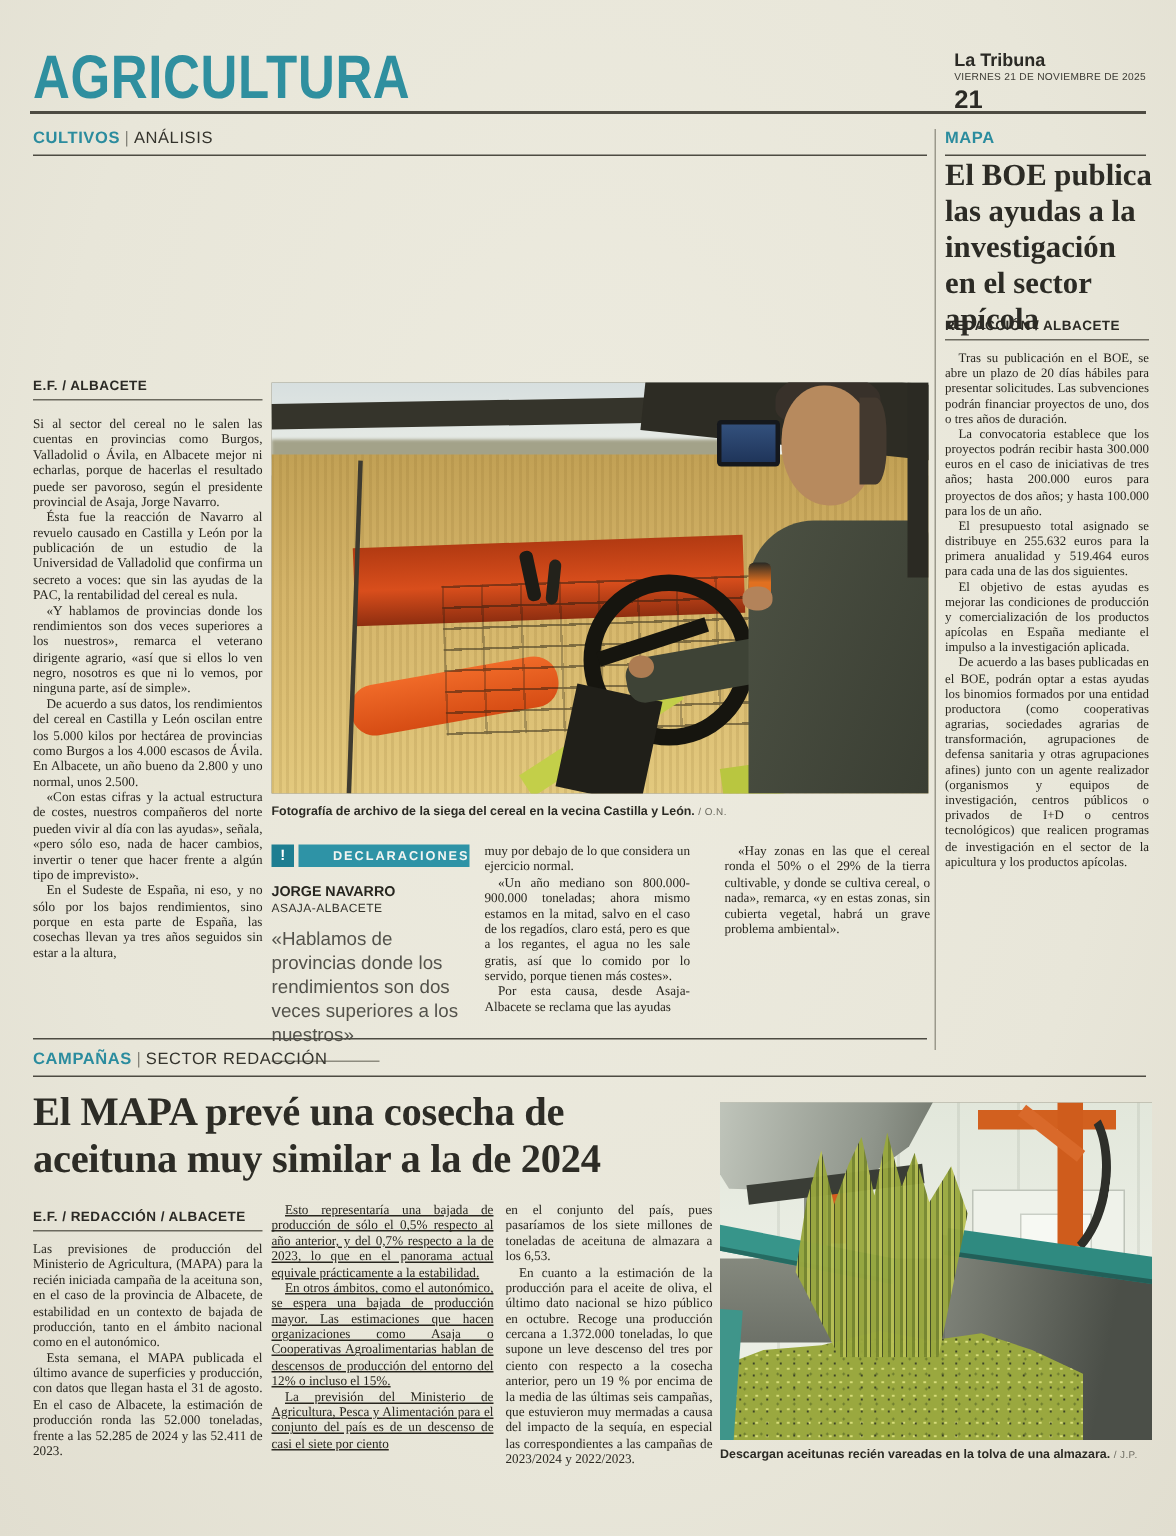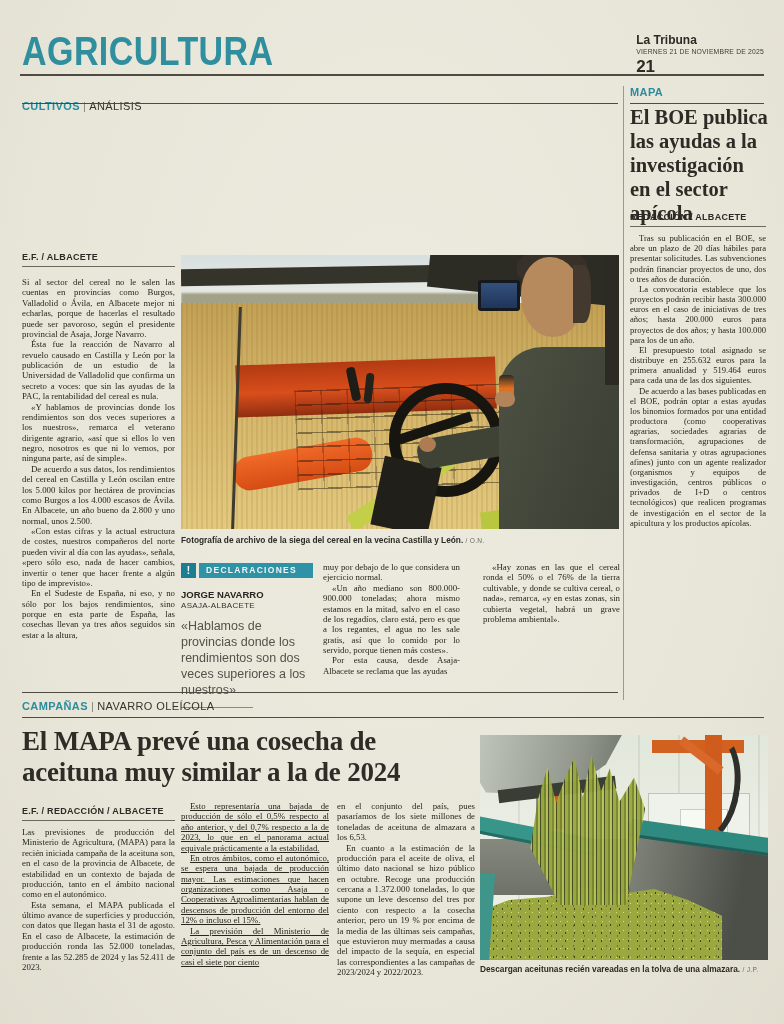--- a/index.html
+++ b/index.html
@@ -29,21 +29,21 @@
   .byline{font-size:9px;font-weight:bold;letter-spacing:.3px;color:#2b2a25;}
   .bodycol{font-size:8.8px;line-height:1.18;text-align:justify;color:#28261f;
     hyphens:auto;-webkit-hyphens:auto;}
   .para{margin:0;text-indent:9px;}
 
   
   .decl-head{display:flex;align-items:stretch;height:15px;}
   .decl-icon{width:15px;height:15px;background:#1e7e91;margin-right:3px;
     color:#fff;font-size:10px;font-weight:bold;text-align:center;line-height:15px;}
   .decl-bar{flex:1;background:#2e93a6;color:#f2f5f2;font-size:8.5px;font-weight:bold;
-    letter-spacing:1.3px;line-height:15px;padding-left:7px;}
+    letter-spacing:1.3px;line-height:15px;padding-left:23px;}
   .decl-name{margin-top:11px;font-size:9.5px;font-weight:bold;color:#26251f;}
   .decl-role{font-size:8px;letter-spacing:.3px;color:#34332c;margin-top:1px;}
   .decl-quote{margin-top:9px;font-size:12.5px;line-height:1.27;color:#53524b;}
   .decl-rule{width:72px;height:1px;background:#8d8b7f;margin-top:9px;}
 
   
   .caption{font-family:"Liberation Sans",sans-serif;font-size:8.3px;font-weight:bold;color:#2b2a24;}
   .caption .credit{font-weight:normal;font-size:6.6px;color:#6d6b61;letter-spacing:.3px;}
 
   
@@ -140,21 +140,21 @@
 <div class="page">
 
   <div class="abs sans section-title">AGRICULTURA</div>
   <div class="abs sans masthead">
     <div class="name">La Tribuna</div>
     <div class="date">VIERNES 21 DE NOVIEMBRE DE 2025</div>
     <div class="pageno">21</div>
   </div>
   <div class="rule" style="left:20px;top:74px;width:744px;height:2px;"></div>
 
-  <div class="abs sans kicker" style="left:22px;top:100px;">
+  <div class="abs sans kicker" style="left:22px;top:86px;">
     <span class="teal">CULTIVOS</span><span class="sep">|</span><span class="sub">ANÁLISIS</span>
   </div>
   <div class="rule" style="left:22px;top:103px;width:596px;"></div>
   <div class="abs sans kicker" style="left:630px;top:86px;">
     <span class="teal">MAPA</span>
   </div>
   <div class="rule" style="left:630px;top:103px;width:134px;"></div>
   <div class="abs" style="left:623px;top:86px;width:1px;height:614px;background:#9b998c;"></div>
 
   <div class="abs sans byline" style="left:22px;top:252px;">E.F. / ALBACETE</div>
@@ -213,36 +213,37 @@
     <div class="decl-quote">«Hablamos de provincias donde los rendimientos son dos veces superiores a los nuestros»</div>
     <div class="decl-rule"></div>
   </div>
 
   <div class="abs bodycol" style="left:323px;top:562px;width:137px;">
       <p class="para" style="text-indent: 0px;">muy por debajo de lo que considera un ejercicio normal.</p>
       <p class="para">«Un año mediano son 800.000-900.000 toneladas; ahora mismo estamos en la mitad, salvo en el caso de los regadíos, claro está, pero es que a los regantes, el agua no les sale gratis, así que lo comido por lo servido, porque tienen más costes».</p>
       <p class="para">Por esta causa, desde Asaja-Albacete se reclama que las ayudas</p>
     </div>
   <div class="abs bodycol" style="left:483px;top:562px;width:137px;">
-      <p class="para">«Hay zonas en las que el cereal ronda el 50% o el 76% de la tierra cultivable, y donde se cultiva cereal, o nada», remarca, «y en estas zonas, sin cubierta vegetal, habrá un grave problema ambiental».</p>
+      <p class="para">«Hay zonas en las que el cereal ronda el 50% o el 29% de la tierra cultivable, y donde se cultiva cereal, o nada», remarca, «y en estas zonas, sin cubierta vegetal, habrá un grave problema ambiental».</p>
     </div>
 
   <h2 class="abs headline-side" style="margin:0;">El BOE publica las ayudas a la investigación en el sector apícola</h2>
   <div class="abs sans byline" style="left:630px;top:212px;">REDACCIÓN / ALBACETE</div>
   <div class="rule" style="left:630px;top:226px;width:136px;background:#6b695e;"></div>
   <div class="abs bodycol sidebody" style="left:630px;top:233px;width:136px;">
       <p class="para">Tras su publicación en el BOE, se abre un plazo de 20 días hábiles para presentar solicitudes. Las subvenciones podrán financiar proyectos de uno, dos o tres años de duración.</p>
       <p class="para">La convocatoria establece que los proyectos podrán recibir hasta 300.000 euros en el caso de iniciativas de tres años; hasta 200.000 euros para proyectos de dos años; y hasta 100.000 para los de un año.</p>
       <p class="para">El presupuesto total asignado se distribuye en 255.632 euros para la primera anualidad y 519.464 euros para cada una de las dos siguientes.</p>
+      <p class="para">El objetivo de estas ayudas es mejorar las condiciones de producción y comercialización de los productos apícolas en España mediante el impulso a la investigación aplicada.</p>
       <p class="para">De acuerdo a las bases publicadas en el BOE, podrán optar a estas ayudas los binomios formados por una entidad productora (como cooperativas agrarias, sociedades agrarias de transformación, agrupaciones de defensa sanitaria y otras agrupaciones afines) junto con un agente realizador (organismos y equipos de investigación, centros públicos o privados de I+D o centros tecnológicos) que realicen programas de investigación en el sector de la apicultura y los productos apícolas.</p>
     </div>
 
   <div class="rule" style="left:22px;top:692px;width:596px;"></div>
   <div class="abs sans kicker" style="left:22px;top:700px;">
-    <span class="teal">CAMPAÑAS</span><span class="sep">|</span><span class="sub">NAVARRO OLEÍCOLA</span>
+    <span class="teal">CAMPAÑAS</span><span class="sep">|</span><span class="sub">SECTOR REDACCIÓN</span>
   </div>
   <div class="rule" style="left:22px;top:717px;width:742px;"></div>
 
   <h2 class="abs headline-bottom" style="margin:0;">El MAPA prevé una cosecha de aceituna muy similar a la de 2024</h2>
   <div class="abs sans byline" style="left:22px;top:806px;">E.F. / REDACCIÓN / ALBACETE</div>
   <div class="rule" style="left:22px;top:820px;width:153px;background:#6b695e;"></div>
   <div class="abs bodycol" style="left:22px;top:827px;width:153px;">
       <p class="para" style="text-indent: 0px;">Las previsiones de producción del Ministerio de Agricultura, (MAPA) para la recién iniciada campaña de la aceituna son, en el caso de la provincia de Albacete, de estabilidad en un contexto de bajada de producción, tanto en el ámbito nacional como en el autonómico.</p>
       <p class="para">Esta semana, el MAPA publicada el último avance de superficies y producción, con datos que llegan hasta el 31 de agosto. En el caso de Albacete, la estimación de producción ronda las 52.000 toneladas, frente a las 52.285 de 2024 y las 52.411 de 2023.</p>
     </div>

